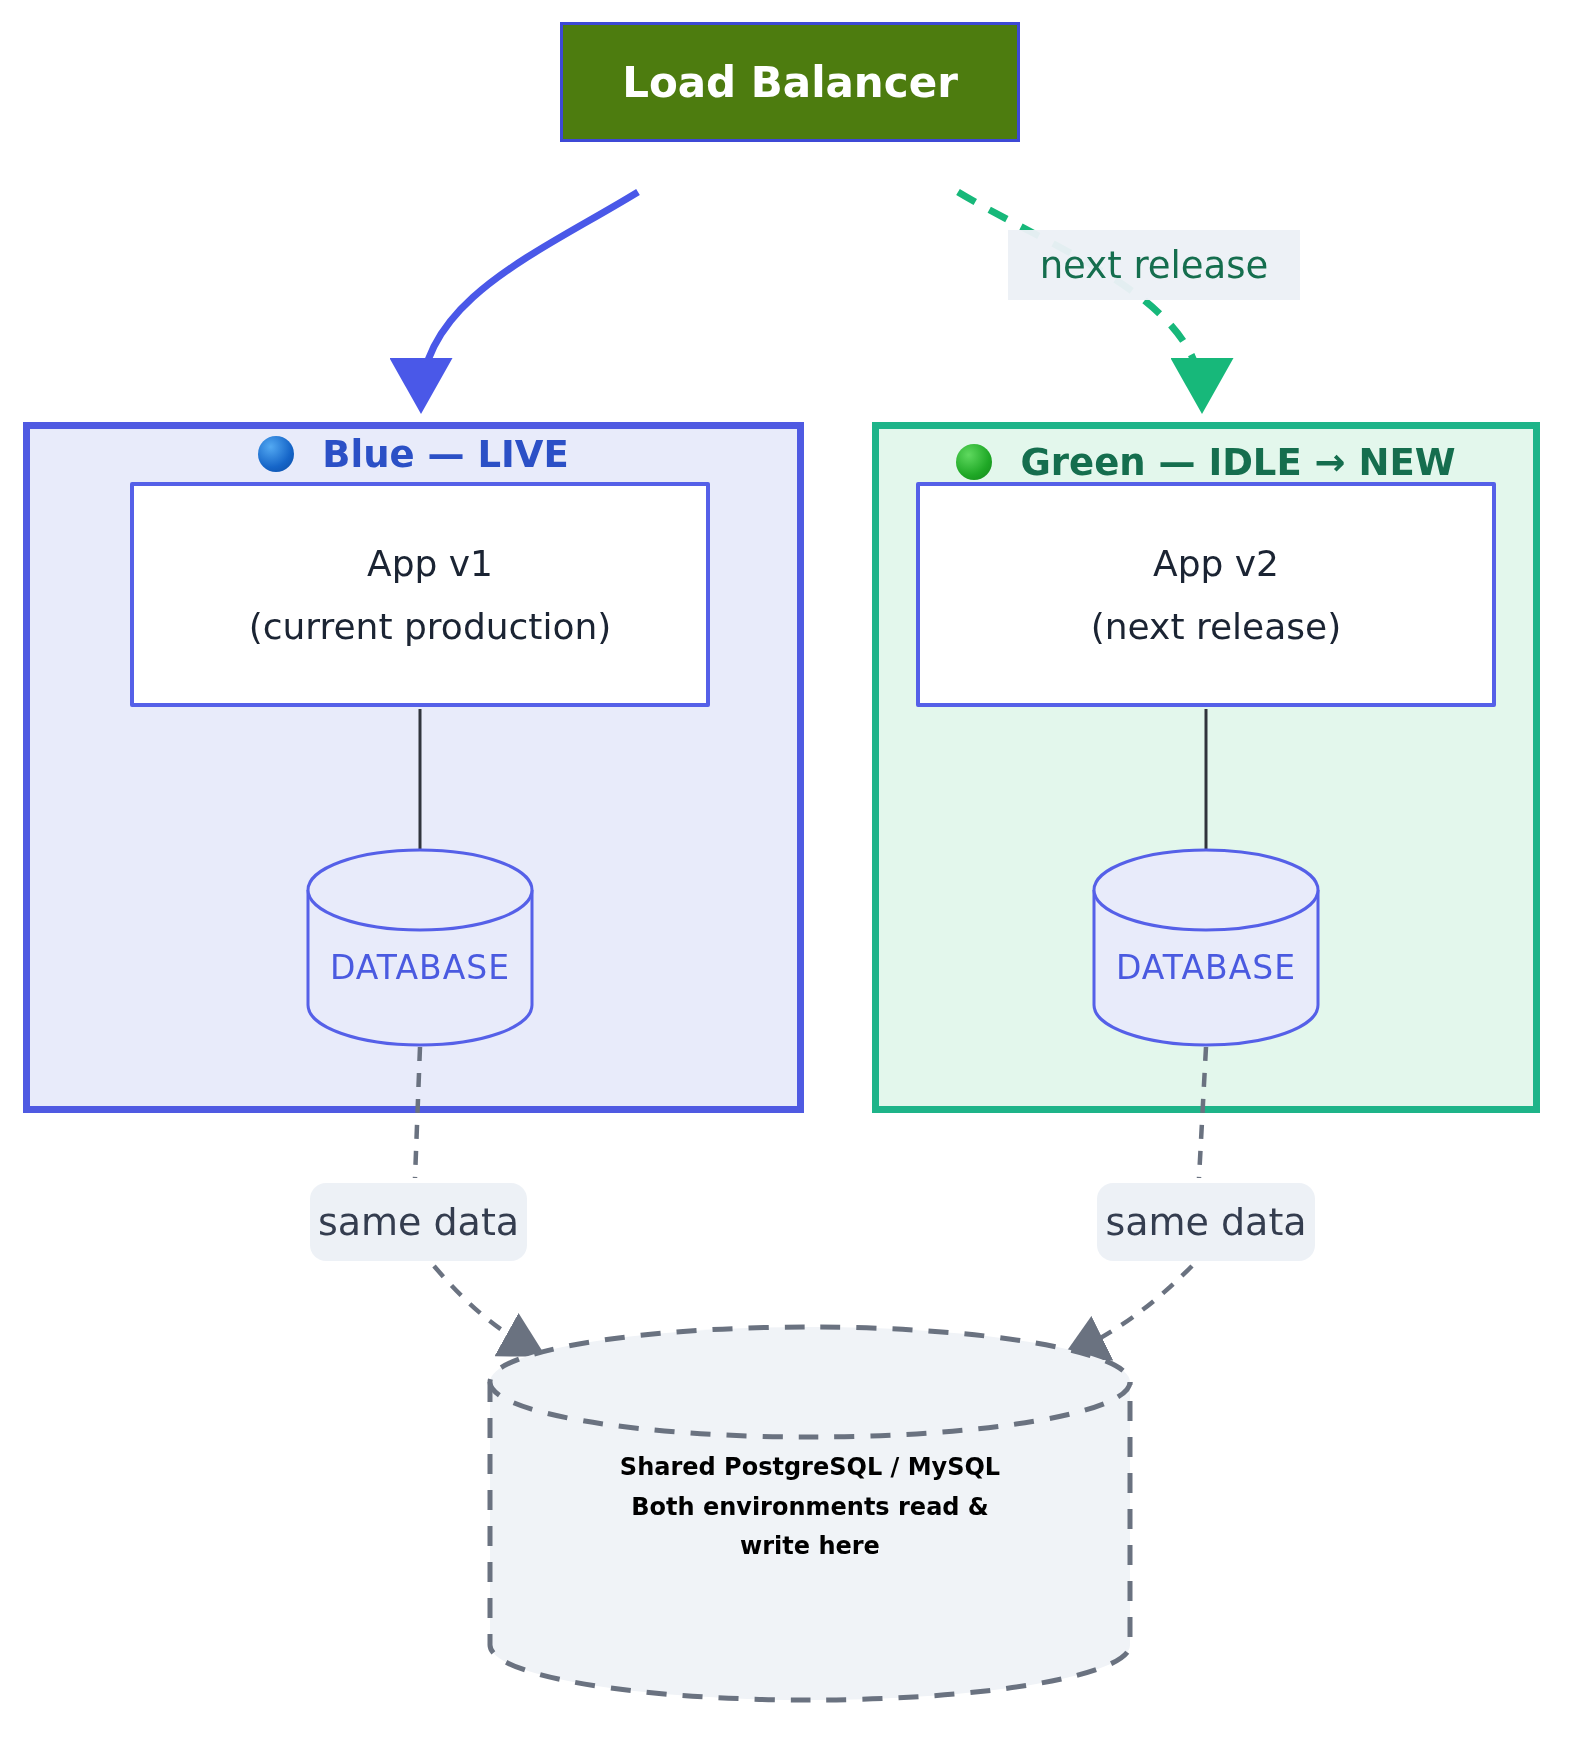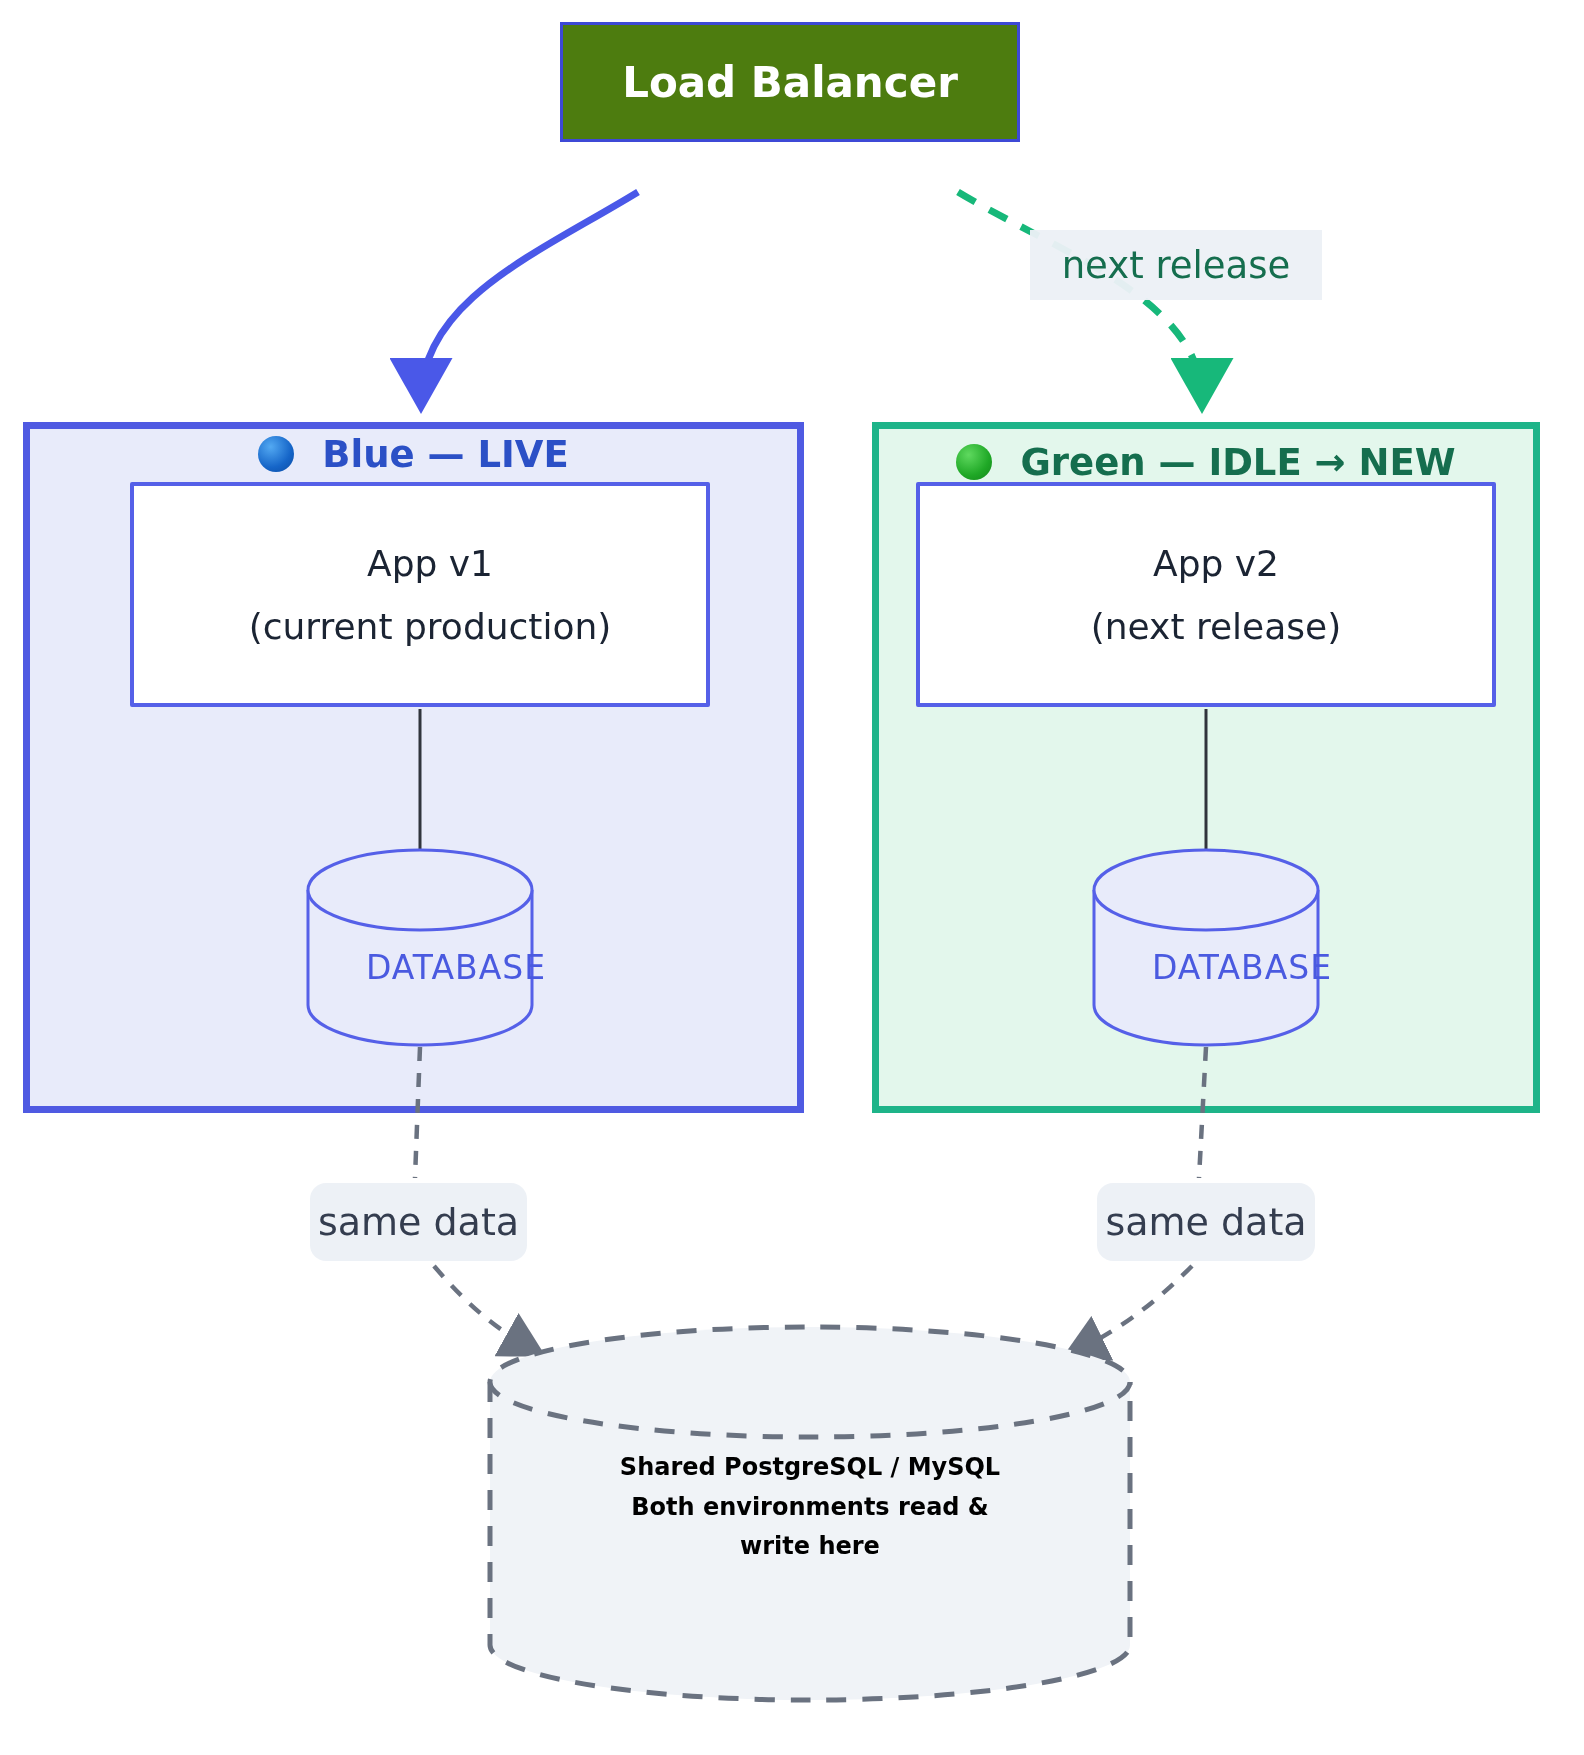--- a/index.html
+++ b/index.html
@@ -49,28 +49,28 @@
   .app-box.v1{left:130px;}
   .app-box.v2{left:916px;}
 
   
   .edge-label{
     background:rgba(236,240,246,0.96);
     display:flex;align-items:center;justify-content:center;
     font-size:37px;white-space:nowrap;
   }
   .lbl-active{left:333px;top:230px;width:300px;height:70px;color:#1d3e8f;}
-  .lbl-next{left:1008px;top:230px;width:292px;height:70px;color:#156e4e;margin-left:22px;}
+  .lbl-next{left:1008px;top:230px;width:292px;height:70px;color:#156e4e;}
   .lbl-same{font-size:38px;color:#343d4f;height:78px;border-radius:16px;}
   .lbl-same.left{left:310px;top:1183px;width:217px;}
   .lbl-same.right{left:1097px;top:1183px;width:218px;}
 
   
   .db-label{
-    width:224px;text-align:center;font-size:33px;color:#4a5ae0;letter-spacing:1px;margin-left:36px;
+    width:224px;text-align:center;font-size:33px;color:#4a5ae0;letter-spacing:1px;
   }
   .db-label.blue-env{left:308px;top:948px;}
   .db-label.green-env{left:1094px;top:948px;}
 
   .shared-text{
     left:490px;top:1448px;width:640px;text-align:center;
     font-size:24px;font-weight:700;color:#000000;line-height:1.65;
   }
 
   svg.overlay{position:absolute;left:0;top:0;pointer-events:none;}

